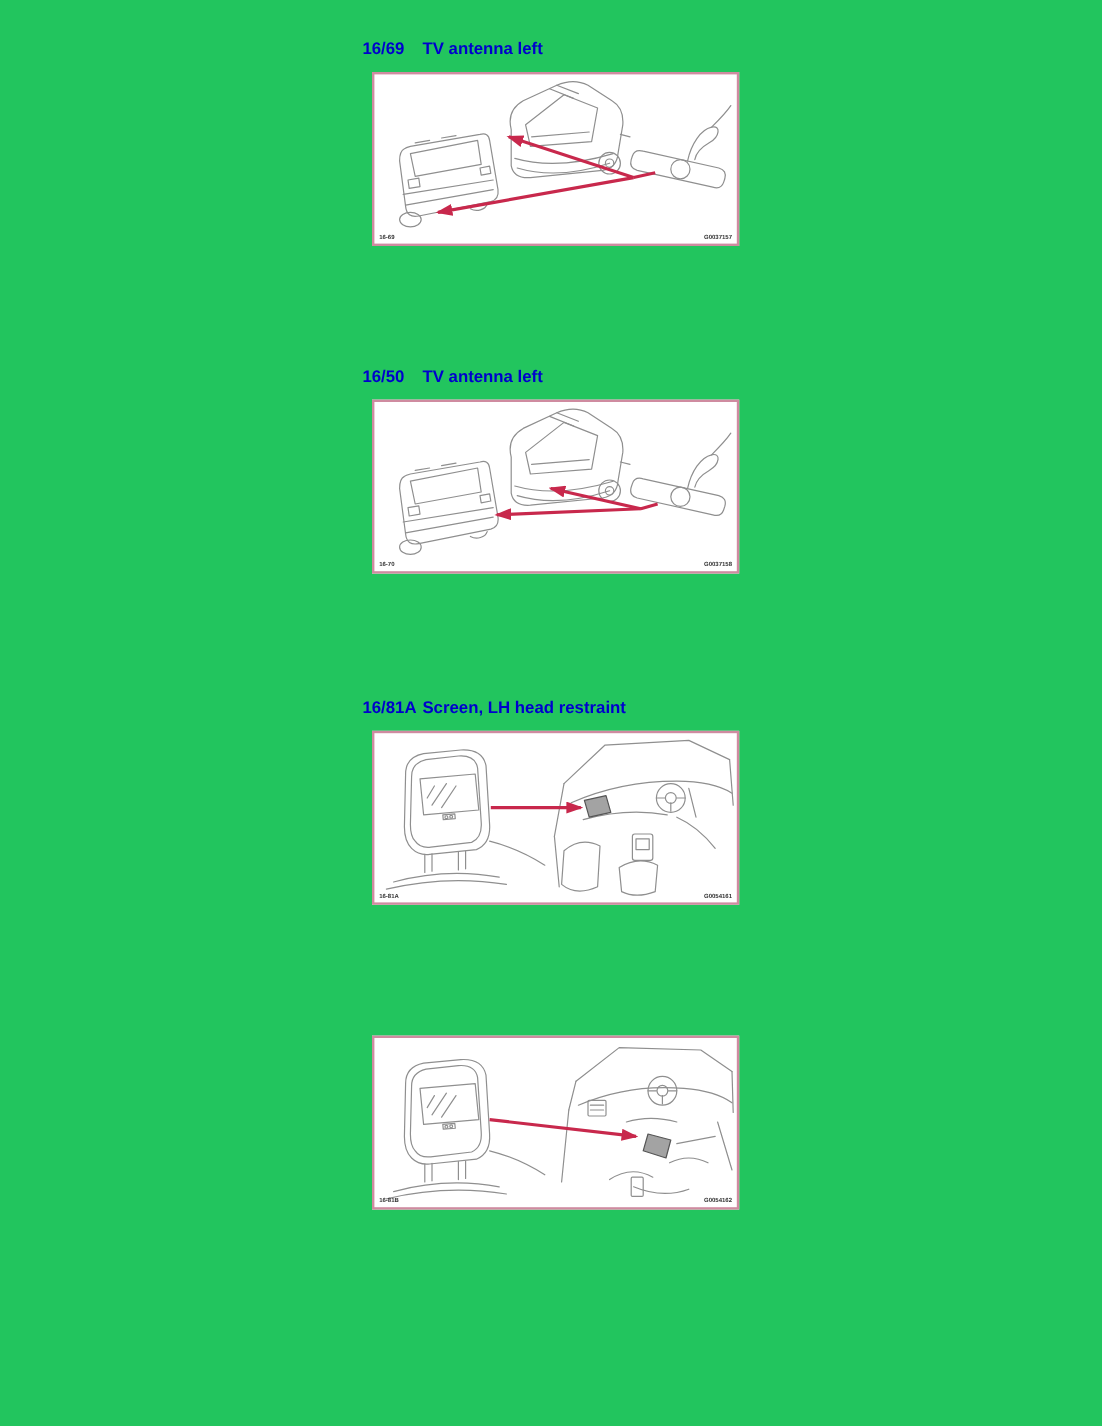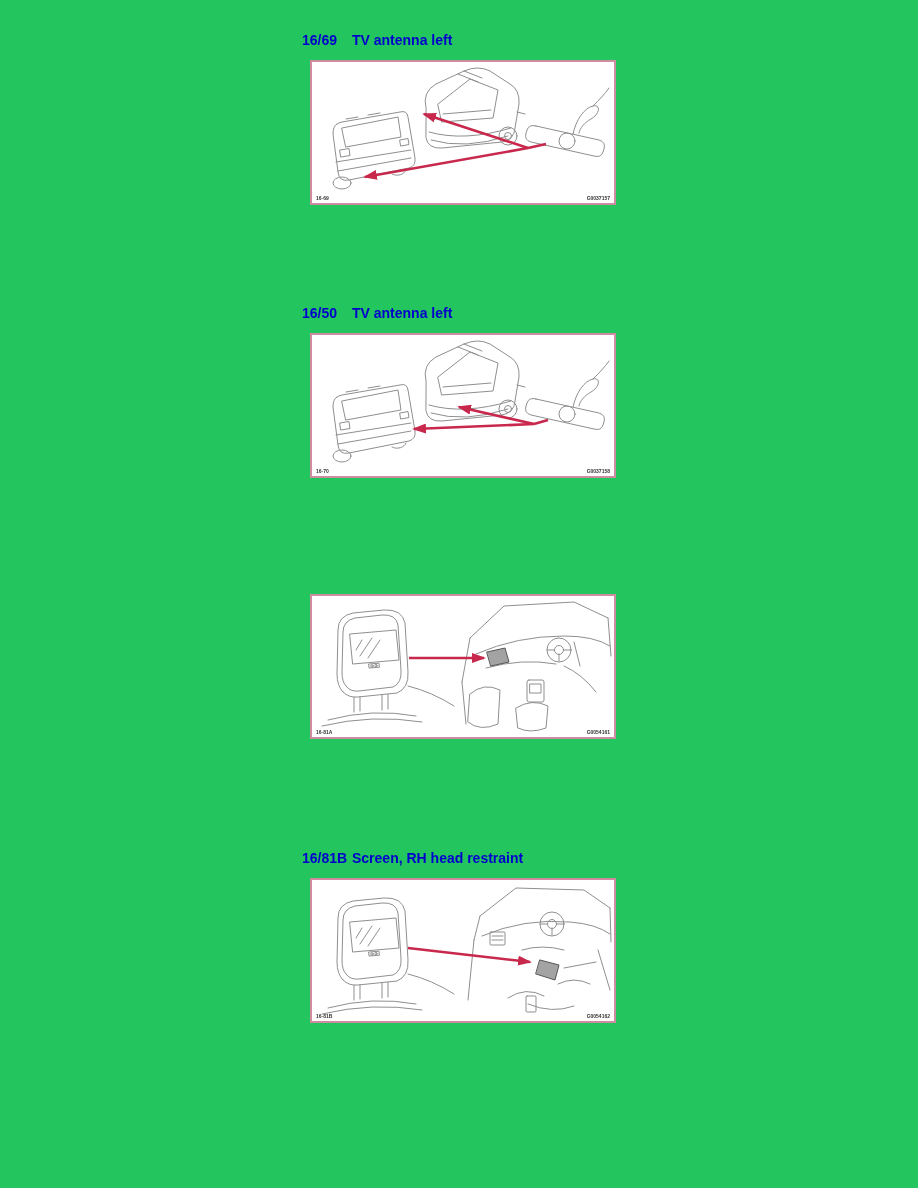--- a/index.html
+++ b/index.html
@@ -125,20 +125,21 @@
           <line class="arrowline" x1="222" y1="89" x2="147" y2="72" marker-end="url(#ar2)"></line>
           <line class="arrowline" x1="222" y1="89" x2="102" y2="94" marker-end="url(#ar2)"></line>
         </g>
       </svg>
       <span class="fig-label">16-70</span>
       <span class="fig-code">G0037158</span>
     </figure>
   </section>
 
   <section class="entry" style="top:582px">
+    <h2 class="title"><span class="ref">16/81A</span><span class="lbl">Screen, LH head restraint</span></h2>
     <figure class="figbox">
       <svg class="fig-svg" width="302" height="141" viewBox="0 0 302 141">
         <defs>
           <marker id="ar3" markerWidth="14" markerHeight="10" refX="12" refY="5" orient="auto" markerUnits="userSpaceOnUse">
             <path d="M0 0 L14 5 L0 10 Z" fill="#c8284c"></path>
           </marker>
         </defs>
         <g class="sketch">
           <path d="M31 96 Q25 90 25 78 L26 34 Q26 20 41 17 L72 14 Q90 13 93 27 L96 76 Q97 92 85 97 L46 101 Q37 102 31 96 Z"></path>
           <path d="M34 90 Q30 86 30 76 L31 36 Q31 25 43 22 L70 19 Q84 18 86 29 L89 74 Q90 87 81 91 L47 95 Q38 96 34 90 Z"></path>
@@ -173,21 +174,20 @@
         <g>
           <line class="arrowline" x1="97" y1="62" x2="172" y2="62" marker-end="url(#ar3)"></line>
         </g>
       </svg>
       <span class="fig-label">16-81A</span>
       <span class="fig-code">G0054161</span>
     </figure>
   </section>
 
   <section class="entry" style="top:851px">
-    <h2 class="title"><span class="ref">16/81B</span><span class="lbl">Screen, RH head restraint</span></h2>
     <figure class="figbox">
       <svg class="fig-svg" width="302" height="141" viewBox="0 0 302 141">
         <defs>
           <marker id="ar4" markerWidth="14" markerHeight="10" refX="12" refY="5" orient="auto" markerUnits="userSpaceOnUse">
             <path d="M0 0 L14 5 L0 10 Z" fill="#c8284c"></path>
           </marker>
         </defs>
         <g class="sketch">
           <path d="M31 100 Q25 94 25 82 L26 38 Q26 24 41 21 L72 18 Q90 17 93 31 L96 80 Q97 96 85 101 L46 105 Q37 106 31 100 Z"></path>
           <path d="M34 94 Q30 90 30 80 L31 40 Q31 29 43 26 L70 23 Q84 22 86 33 L89 78 Q90 91 81 95 L47 99 Q38 100 34 94 Z"></path>

